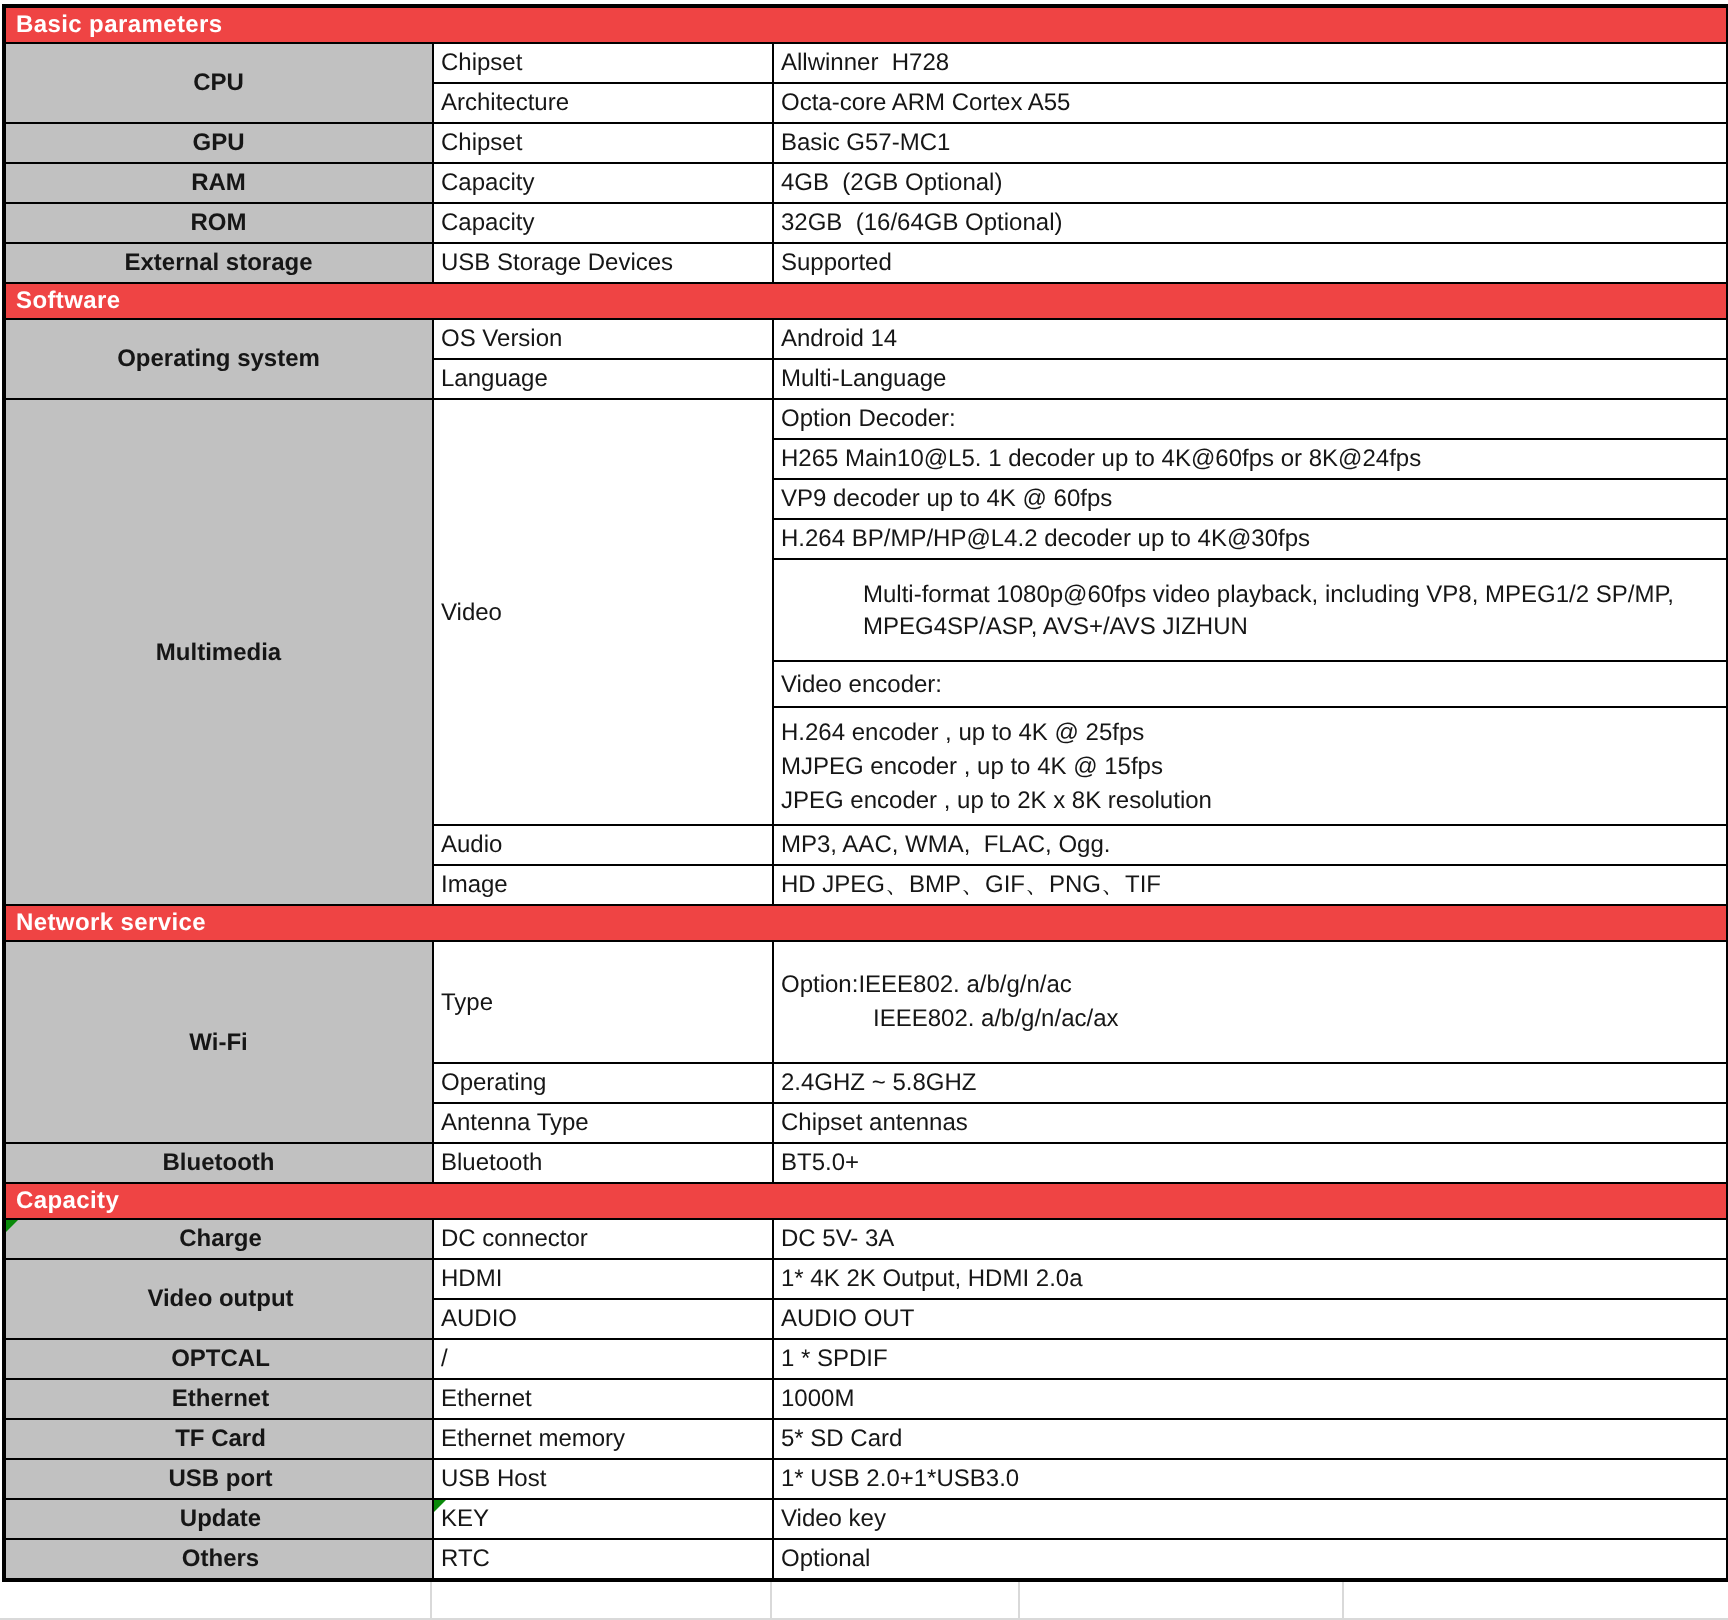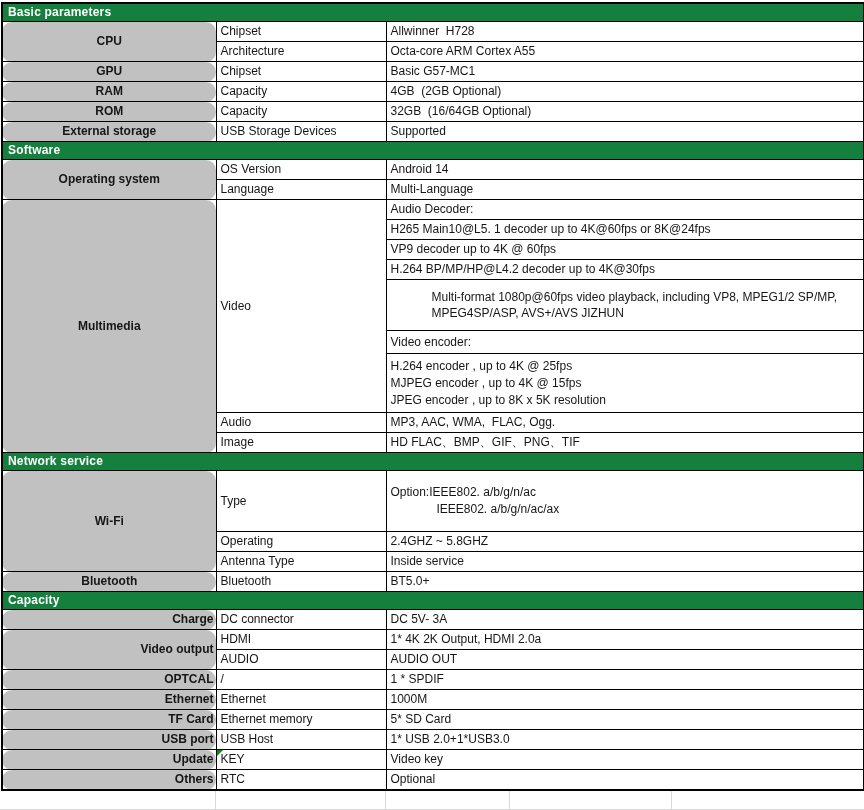--- a/index.html
+++ b/index.html
@@ -1,22 +1,22 @@
 <!DOCTYPE html>
 <html><head>
 <meta charset="utf-8">
 <style>
   html,body{margin:0;padding:0;background:#ffffff;}
   body{width:864px;height:810px;font-family:"Liberation Sans",sans-serif;color:#161616;overflow:hidden;}
   .page{width:864px;height:810px;}
   table.spec{border-collapse:collapse;table-layout:fixed;width:862px;margin:2px 0 0 1px;border:2px solid #000;}
   td{border:1px solid #000;font-size:12px;line-height:15px;height:19px;padding:0 2px 0 4px;vertical-align:middle;overflow:hidden;background:#fff;word-wrap:break-word;}
-  tr.bar td{background:#15803d;color:#ffffff;font-weight:bold;height:17px;padding-left:5px;letter-spacing:0.2px;}
-  td.cat{background:#c1c1c1;font-weight:bold;text-align:center;padding:0 2px;border-radius:10px;}
-  td.cat.left{text-align:right;padding-left:4px;}
+  tr.bar td{background:#ef4444;color:#ffffff;font-weight:bold;height:17px;padding-left:5px;letter-spacing:0.2px;}
+  td.cat{background:#c1c1c1;font-weight:bold;text-align:center;padding:0 2px;}
+  td.cat.left{text-align:center;padding-left:4px;}
   td.rel{position:relative;}
   tr.rh21 td{height:22px;}
   tr.rh44 td{height:46px;padding-left:45px;}
   tr.rh52 td{height:54px;}
   tr.rh54 td{height:56px;}
   .line{display:block;line-height:17px;}
   .indent{padding-left:46px;}
   .err-marker{position:absolute;top:0;left:0;width:0;height:0;border-top:6px solid #0a8a0a;border-right:6px solid transparent;}
   .wrapcell{line-height:16px;padding-top:2px;padding-bottom:2px;}
   .grid-tail{position:relative;width:864px;height:32px;background:#fff;overflow:hidden;}
@@ -76,71 +76,71 @@
     <td>OS Version</td>
     <td>Android 14</td>
   </tr>
   <tr>
     <td>Language</td>
     <td>Multi-Language</td>
   </tr>
   <tr>
     <td class="cat" rowspan="9">Multimedia</td>
     <td rowspan="7">Video</td>
-    <td>Audio Decoder:</td>
+    <td>Option Decoder:</td>
   </tr>
   <tr>
     <td>H265 Main10@L5. 1 decoder up to 4K@60fps or 8K@24fps</td>
   </tr>
   <tr>
     <td>VP9 decoder up to 4K @ 60fps</td>
   </tr>
   <tr>
     <td>H.264 BP/MP/HP@L4.2 decoder up to 4K@30fps</td>
   </tr>
   <tr class="rh44">
     <td class="wrapcell">Multi-format 1080p@60fps video playback, including VP8, MPEG1/2 SP/MP, MPEG4SP/ASP, AVS+/AVS JIZHUN</td>
   </tr>
   <tr class="rh21">
     <td>Video encoder:</td>
   </tr>
   <tr class="rh52">
     <td class="wrapcell">
       <span class="line">H.264 encoder , up to 4K @ 25fps</span>
       <span class="line">MJPEG encoder , up to 4K @ 15fps</span>
-      <span class="line">JPEG encoder , up to 8K x 5K resolution</span>
+      <span class="line">JPEG encoder , up to 2K x 8K resolution</span>
     </td>
   </tr>
   <tr>
     <td>Audio</td>
     <td>MP3, AAC, WMA,&nbsp; FLAC, Ogg.</td>
   </tr>
   <tr>
     <td>Image</td>
-    <td>HD FLAC、BMP、GIF、PNG、TIF</td>
+    <td>HD JPEG、BMP、GIF、PNG、TIF</td>
   </tr>
 
   <tr class="bar">
     <td colspan="3">Network service</td>
   </tr>
   <tr class="rh54">
     <td class="cat" rowspan="3">Wi-Fi</td>
     <td>Type</td>
     <td class="wrapcell">
       <span class="line">Option:IEEE802. a/b/g/n/ac</span>
       <span class="line indent">IEEE802. a/b/g/n/ac/ax</span>
     </td>
   </tr>
   <tr>
     <td>Operating</td>
     <td>2.4GHZ ~ 5.8GHZ</td>
   </tr>
   <tr>
     <td>Antenna Type</td>
-    <td>Inside service</td>
+    <td>Chipset antennas</td>
   </tr>
   <tr>
     <td class="cat">Bluetooth</td>
     <td>Bluetooth</td>
     <td>BT5.0+</td>
   </tr>
 
   <tr class="bar">
     <td colspan="3">Capacity</td>
   </tr>

